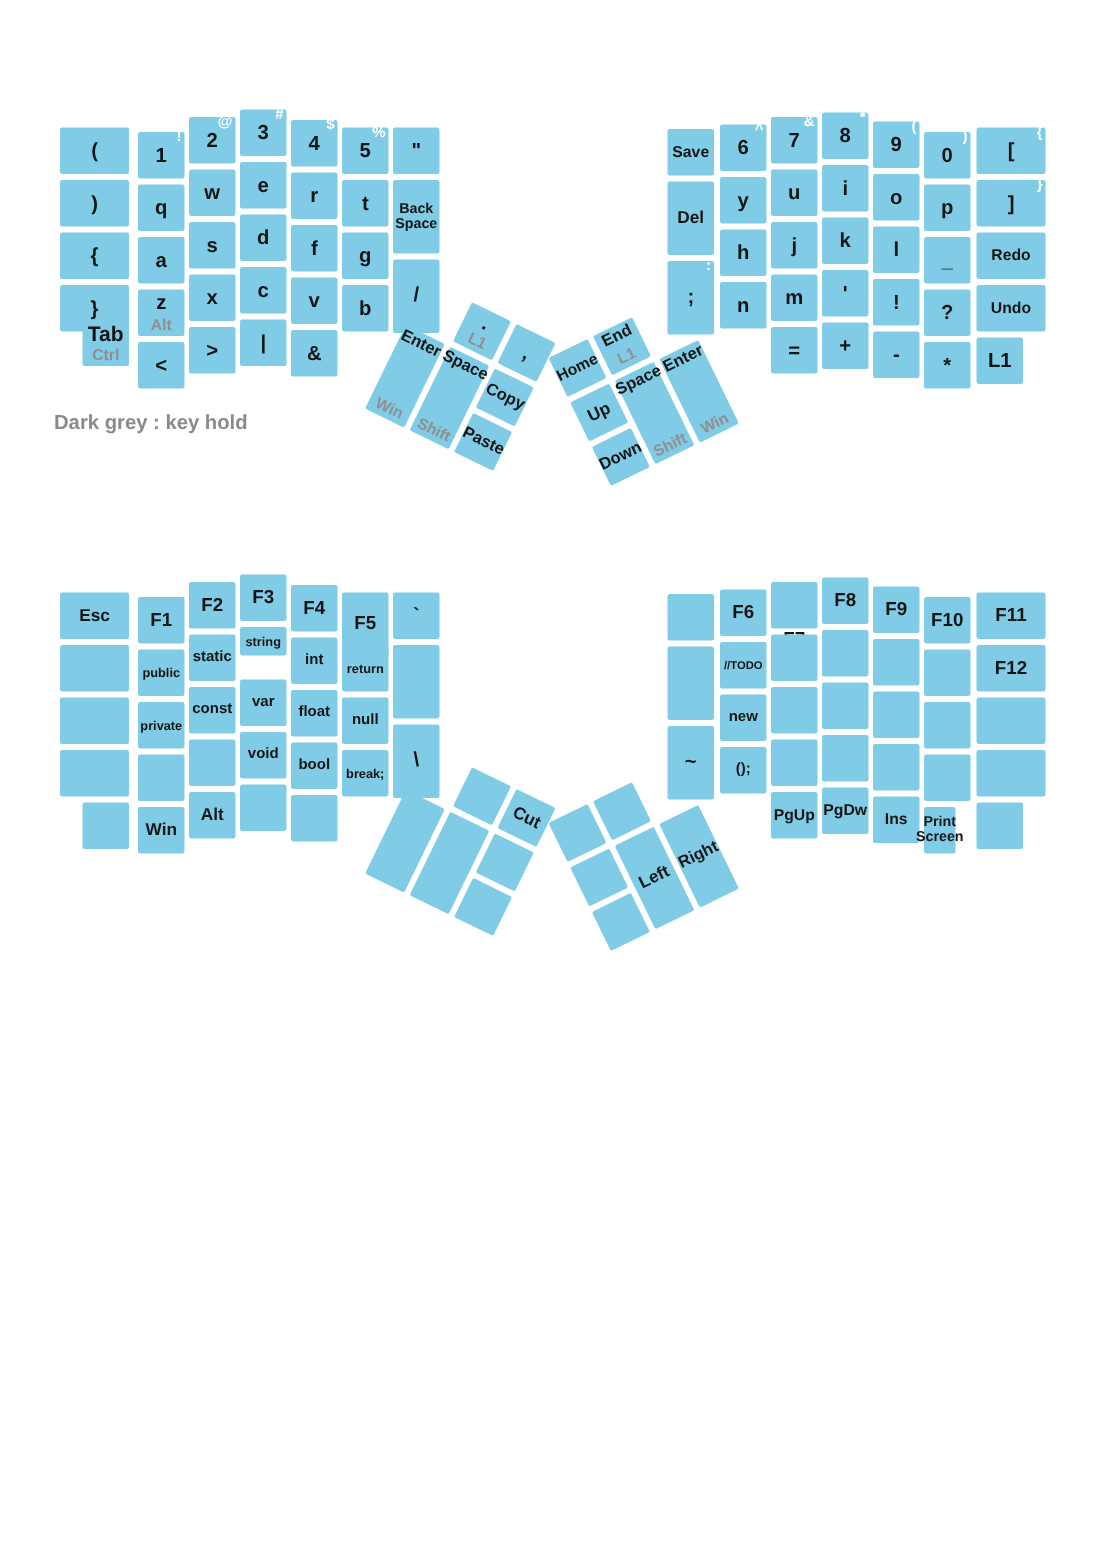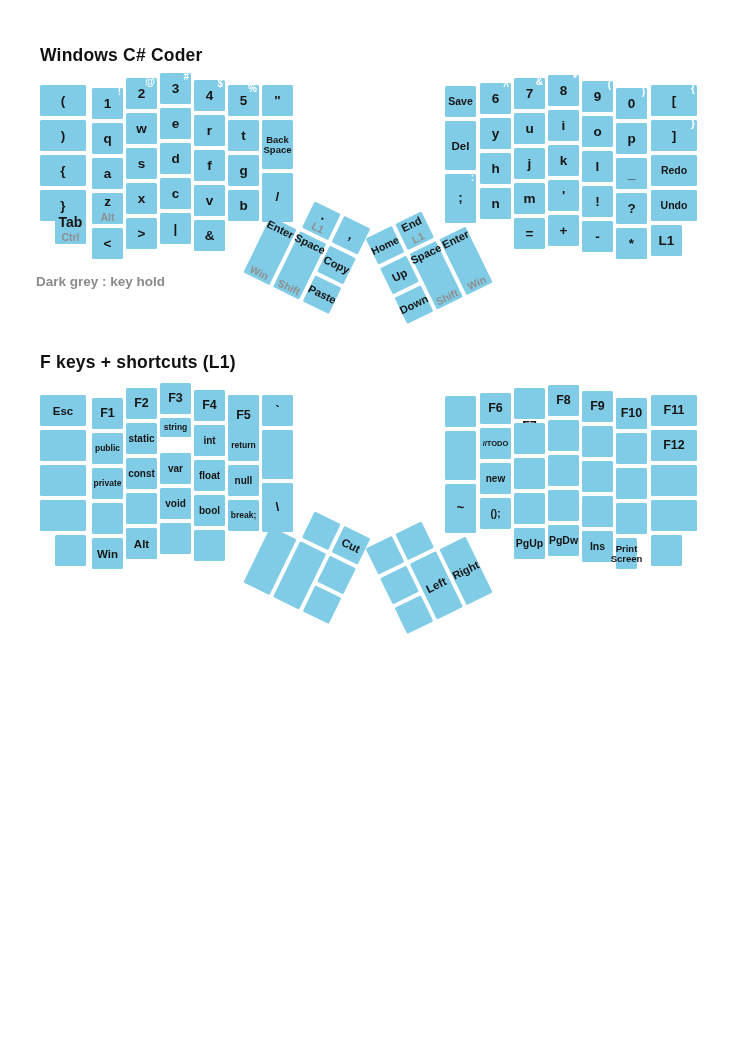--- a/index.html
+++ b/index.html
@@ -17,23 +17,21 @@
              font-size:10.5px;color:var(--hold,#8f8f8f);white-space:nowrap}
   .key .shift{position:absolute;top:-2px;right:2px;font-weight:700;font-size:10px;color:var(--shift,#fff)}
   .thumb{position:absolute;width:95px;height:95px}
   .thumb.tleft{transform:rotate(26deg);transform-origin:0 0}
   .thumb.tright{transform:rotate(-26deg);transform-origin:95px 0}
 </style>
 </head>
 <body>
 
 <div id="sheet" style="--bg: #ffffff; --key: #80cce6; --tap: #151515; --hold: #8f8f8f; --shift: #ffffff; --title: #111111; --note: #8a8a8a;">
-  <div class="title" style="top:45px">Windows C# Coder</div>
   <div class="note" style="top:274px">Dark grey : key hold</div>
-  <div class="title" style="top:352px">F keys + shortcuts (L1)</div>
   <div class="board" id="boards">
       <div class="board">
         <div class="half">
           <div class="key" style="left: 40px; top: 85px; width: 46px; height: 31px;">
             <span class="tap" style="font-size: 13.5px;">(</span>
           </div>
           <div class="key" style="left: 40px; top: 120px; width: 46px; height: 31px;">
             <span class="tap" style="font-size: 13.5px;">)</span>
           </div>
           <div class="key" style="left: 40px; top: 155px; width: 46px; height: 31px;">

